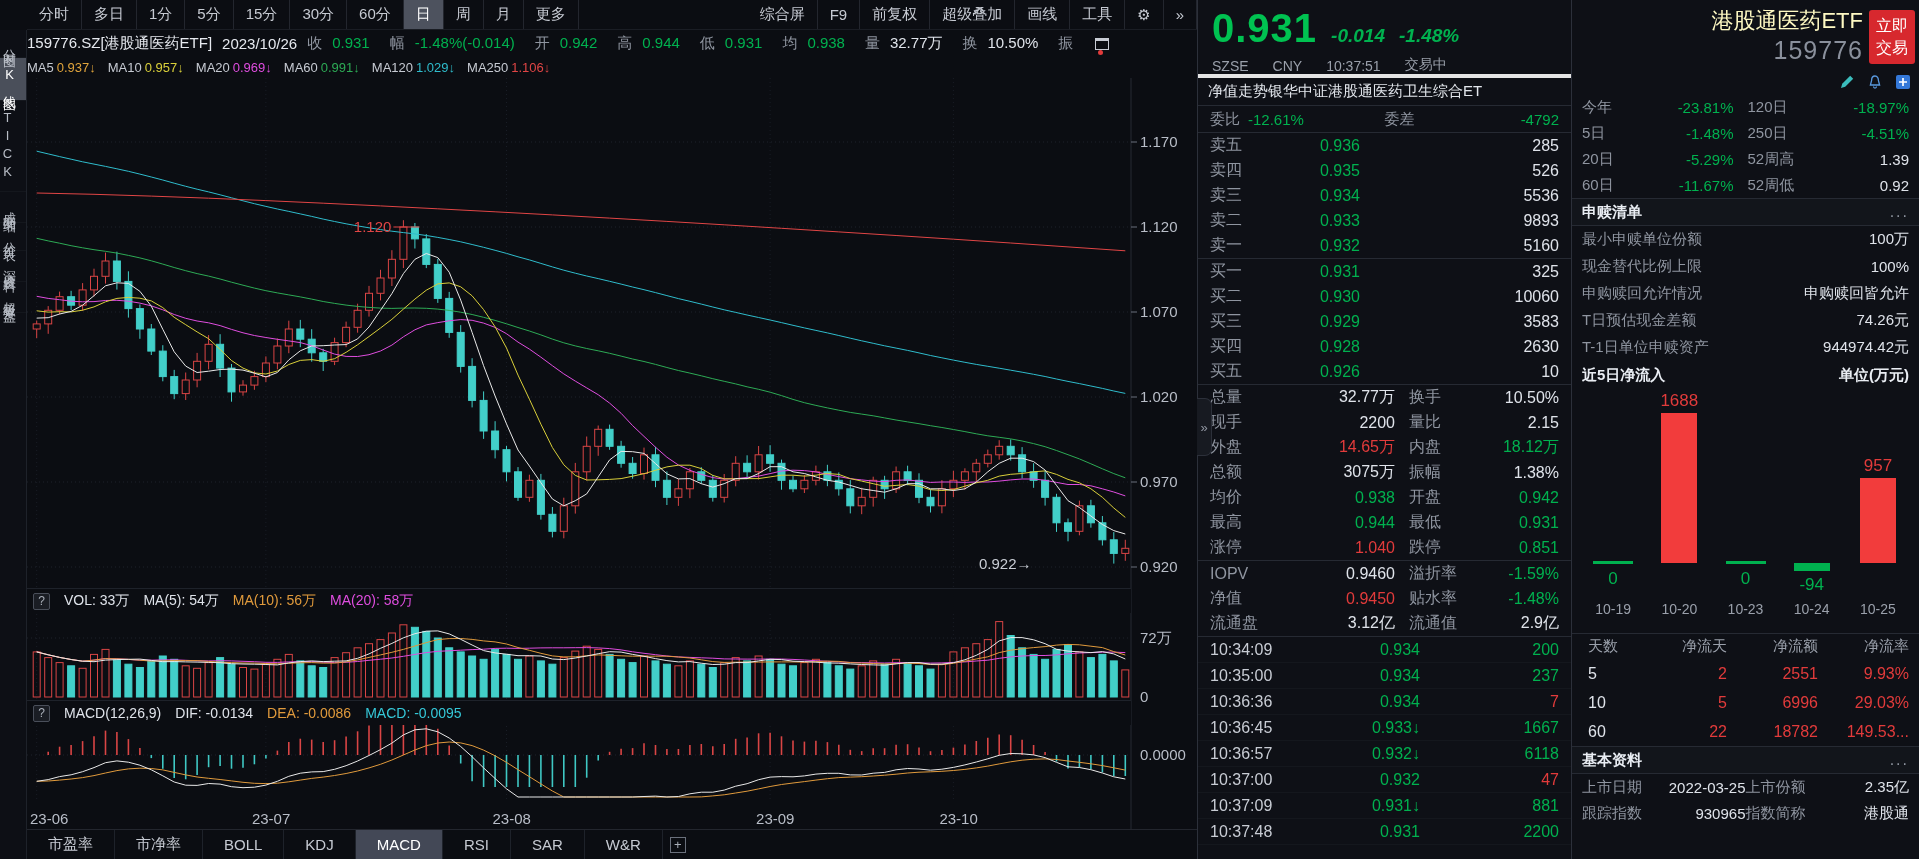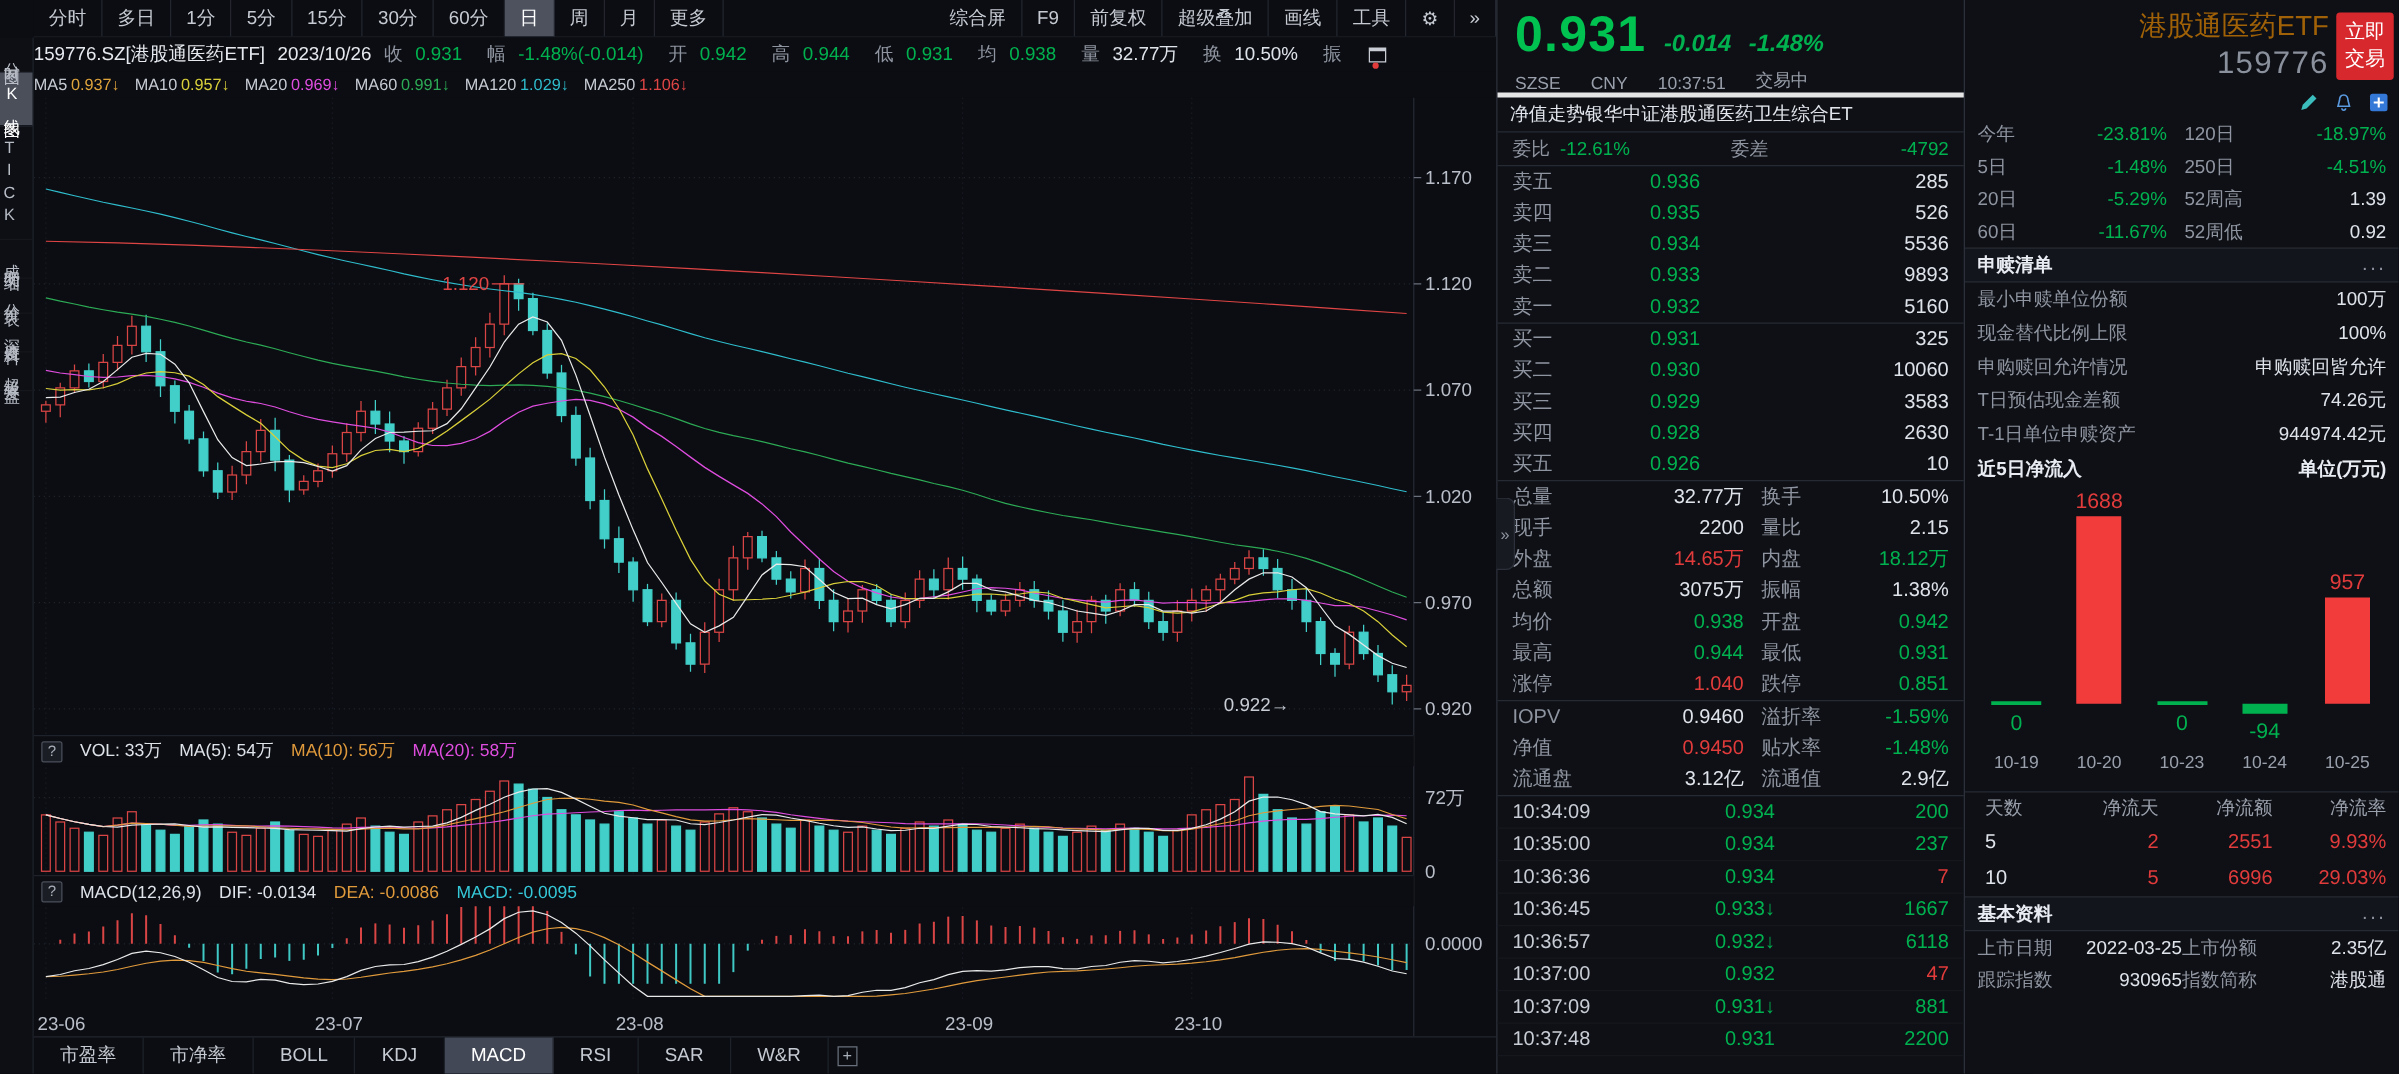--- a/index.html
+++ b/index.html
@@ -68,21 +68,21 @@
   .sep { border-bottom:1px solid #262a33; }
   .st-row { display:grid; grid-template-columns:60px 125px 80px 1fr; padding:0 12px; height:25px; align-items:center; font-size:16px; }
   .st-row .val { text-align:right; }
   .st-row .l2 { padding-left:14px; }
   .tick-row { display:grid; grid-template-columns:92px 118px 1fr; padding:0 12px; height:26px; align-items:center; font-size:16px; border-bottom:1px solid #14171d; }
   .tick-row .t { color:#c8ccd4; } .tick-row .p { text-align:right; } .tick-row .v { text-align:right; }
 
   
   .right { position:absolute; left:1572px; top:0; width:347px; height:859px; background:#0e1016; overflow:hidden; }
   .r-head { position:relative; height:64px; padding-right:56px; }
-  .r-name { margin-top:6px; text-align:right; font-size:22px; color:#a16207; }
+  .r-name { margin-top:6px; text-align:right; font-size:22px; color:#fef9c3; }
   .r-code { text-align:right; font-size:25px; color:#8a909c; letter-spacing:1px; }
   .trade-btn { position:absolute; right:4px; top:4px; width:46px; height:54px; background:#d7282e; border-radius:3px;
     color:#fff; font-size:16px; display:flex; flex-direction:column; align-items:center; justify-content:center; line-height:1.35; cursor:pointer; }
   .icons-row { height:24px; display:flex; align-items:center; justify-content:flex-end; gap:12px; padding-right:8px; }
   .icons-row svg { cursor:pointer; }
   .ret-row { display:grid; grid-template-columns:56px 1fr 80px 1fr; padding:0 10px; height:26px; align-items:center; font-size:15px; }
   .ret-row .val { text-align:right; }
   .ret-row .l2 { padding-left:14px; }
   .sec-head { height:28px; display:flex; align-items:center; justify-content:space-between; padding:0 10px;
     border-top:1px solid #262a33; border-bottom:1px solid #262a33; background:#12151b; }
@@ -922,20 +922,26 @@
           <div class="r">2</div>
           <div class="r">2551</div>
           <div class="r">9.93%</div>
         </div>
         <div class="ft-row">
           <div class="w">10</div>
           <div class="r">5</div>
           <div class="r">6996</div>
           <div class="r">29.03%</div>
         </div>
+        <div class="ft-row">
+          <div class="w">60</div>
+          <div class="r">22</div>
+          <div class="r">18782</div>
+          <div class="r">149.53...</div>
+        </div>
       </div>
     <div class="sec-head">
       <span class="sec-title">基本资料</span>
       <span class="sec-more">...</span>
     </div>
     <div id="basicsRows">
         <div class="bs-row">
           <span class="lbl">上市日期</span>
           <span class="val w">2022-03-25</span>
           <span class="lbl">上市份额</span>

